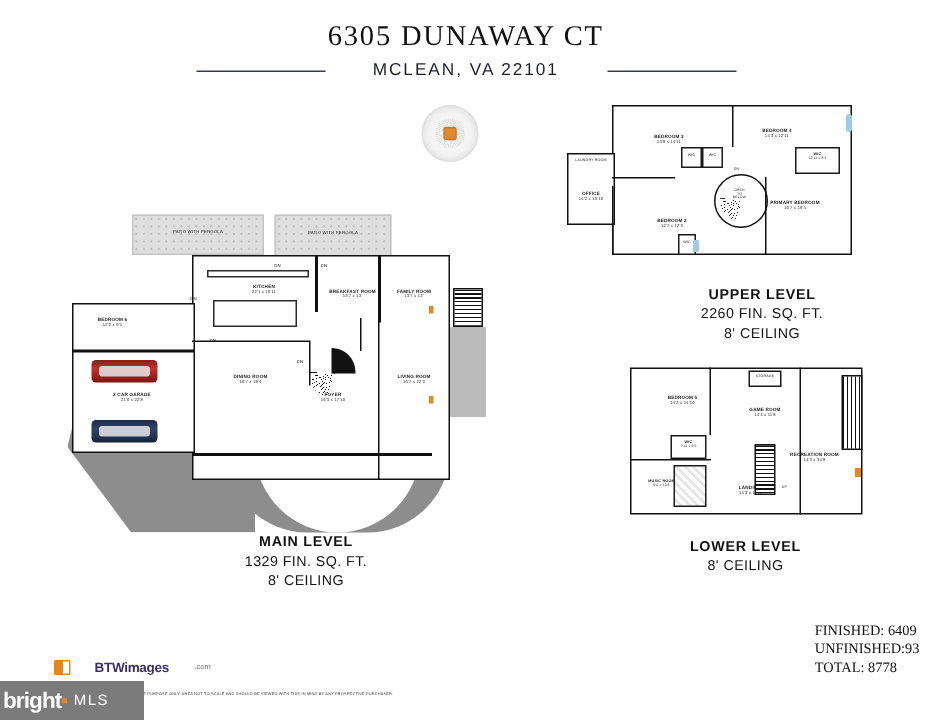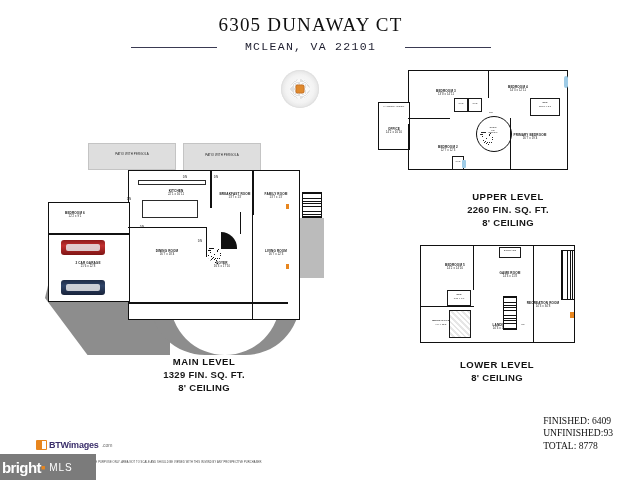--- a/index.html
+++ b/index.html
@@ -15,21 +15,21 @@
     font-family:"Liberation Serif",serif;font-size:19px;letter-spacing:1.2px;
     font-weight:400;color:#101010;line-height:22px;
   }
   .subwrap{position:relative;width:360px;margin:3px auto 0;height:16px;}
   .subwrap:before,.subwrap:after{
     content:"";position:absolute;top:8px;height:1px;background:#3a3a52;width:86px;
   }
   .subwrap:before{left:0;}
   .subwrap:after{right:0;}
   .city{
-    font-family:Liberation Mono, monospace;font-size:11.5px;letter-spacing:1.3px;
+    font-family:Liberation Sans, sans-serif;font-size:11.5px;letter-spacing:1.3px;
     color:#1d1d2e;line-height:16px;
   }
 
   
   .compass{
     position:absolute;left:281px;top:70px;width:38px;height:38px;border-radius:50%;
     background:radial-gradient(circle at 50% 50%,#fdfdfd 0%,#f3f3f3 52%,#e3e3e3 72%,#f7f7f7 100%);
     box-shadow:inset 0 0 0 1px #e0e0e0;
   }
   .compass:before{
@@ -56,37 +56,37 @@
   }
   .lbl b{font-weight:700;display:block;font-size:3.1px;}
   .lbl i{font-style:normal;display:block;font-size:2.8px;}
   .lbl.sm{font-size:2.4px;}
   .lbl.sm b{font-size:2.5px;}
   .lbl.sm i{font-size:2.3px;}
 
   
   .cap{position:absolute;text-align:center;width:200px;transform:translateX(-50%);}
   .cap .t{font-size:9.5px;font-weight:700;letter-spacing:.5px;color:#111;line-height:13px;}
-  .cap .l{font-size:9.5px;letter-spacing:.3px;color:#171717;line-height:13px;font-weight:bold;}
+  .cap .l{font-size:9.5px;letter-spacing:.3px;color:#171717;line-height:13px;}
 
   
   .driveway{position:absolute;background:#8d8d8d;}
 
   
   .totals{
     position:absolute;right:8px;bottom:28px;text-align:left;
     font-family:"Liberation Serif",serif;font-size:9.6px;line-height:12.5px;color:#111;
   }
 
   
   .disclaimer{
     position:absolute;left:78px;bottom:16px;width:300px;
     font-size:2.6px;letter-spacing:.12px;color:#3a3a3a;white-space:nowrap;
   }
-  .btw{position:absolute;left:36px;bottom:30px;display:flex;align-items:center;gap:2px;}
+  .btw{position:absolute;left:36px;bottom:30px;display:flex;align-items:center;gap:16px;}
   .btw .mark{
     width:11px;height:10px;background:#e8861e;position:relative;border-radius:1px;
     display:inline-block;
   }
   .btw .mark:after{
     content:"";position:absolute;right:1px;top:1px;width:4px;height:8px;background:#fff;
   }
   .btw .nm{font-size:9px;font-weight:700;color:#3b2f6b;letter-spacing:-.2px;}
   .btw .dot{font-size:5px;color:#6b6b6b;margin-left:1px;}
   .bright{

